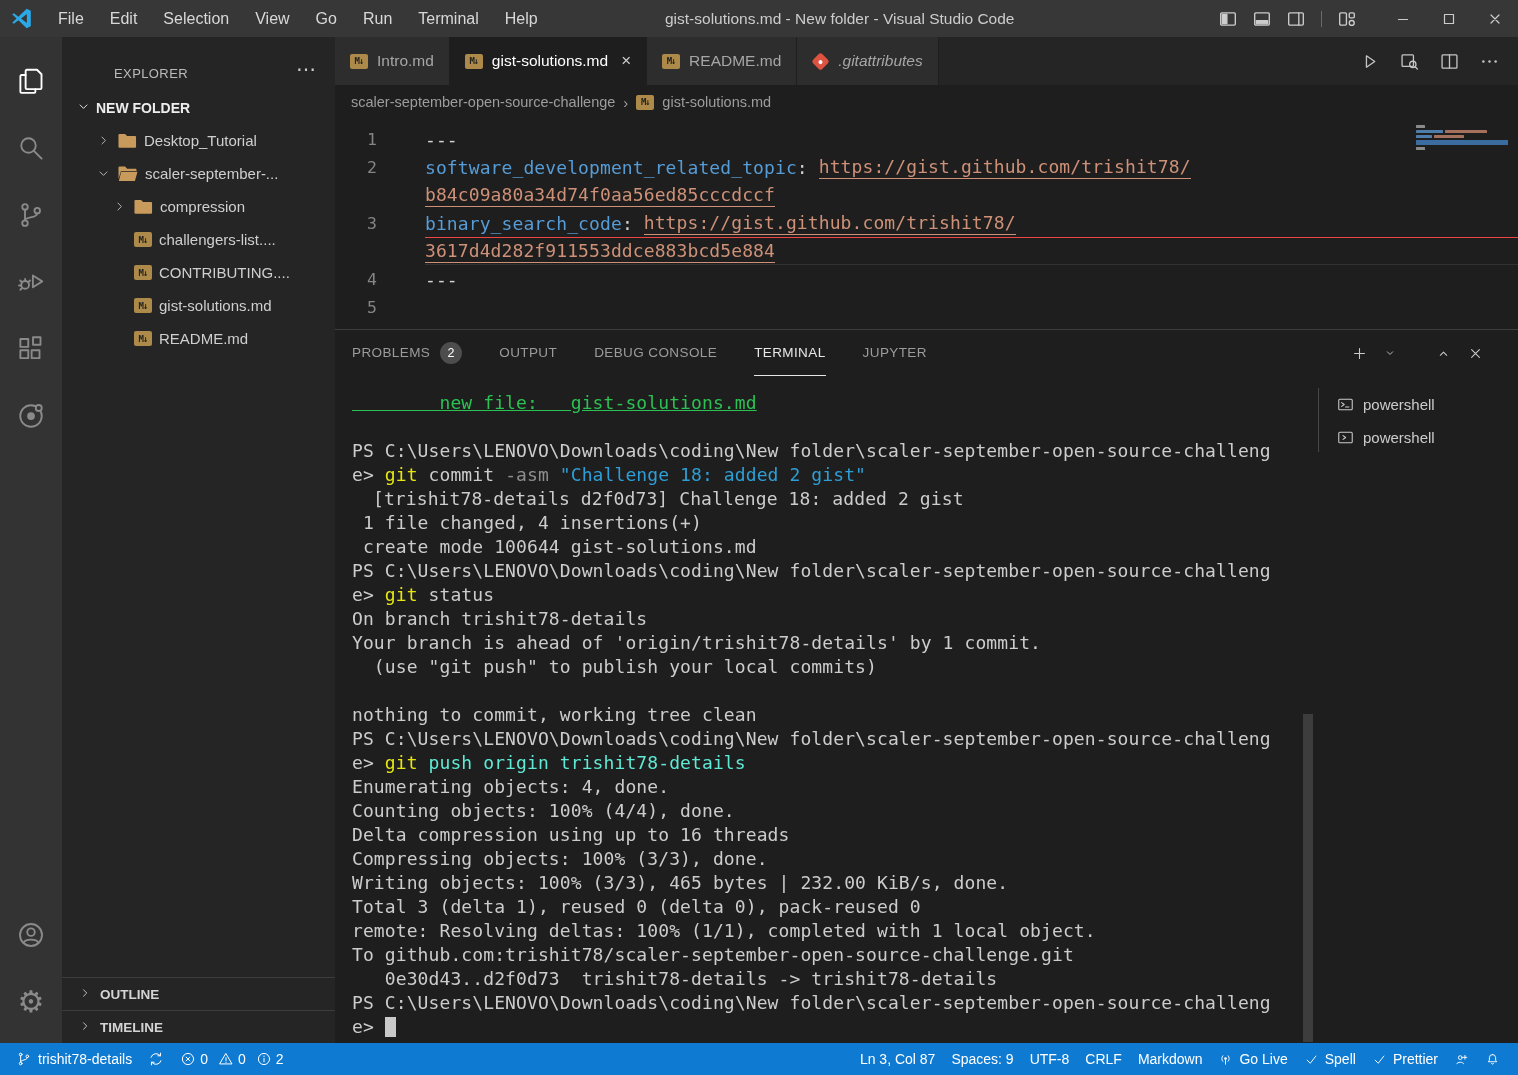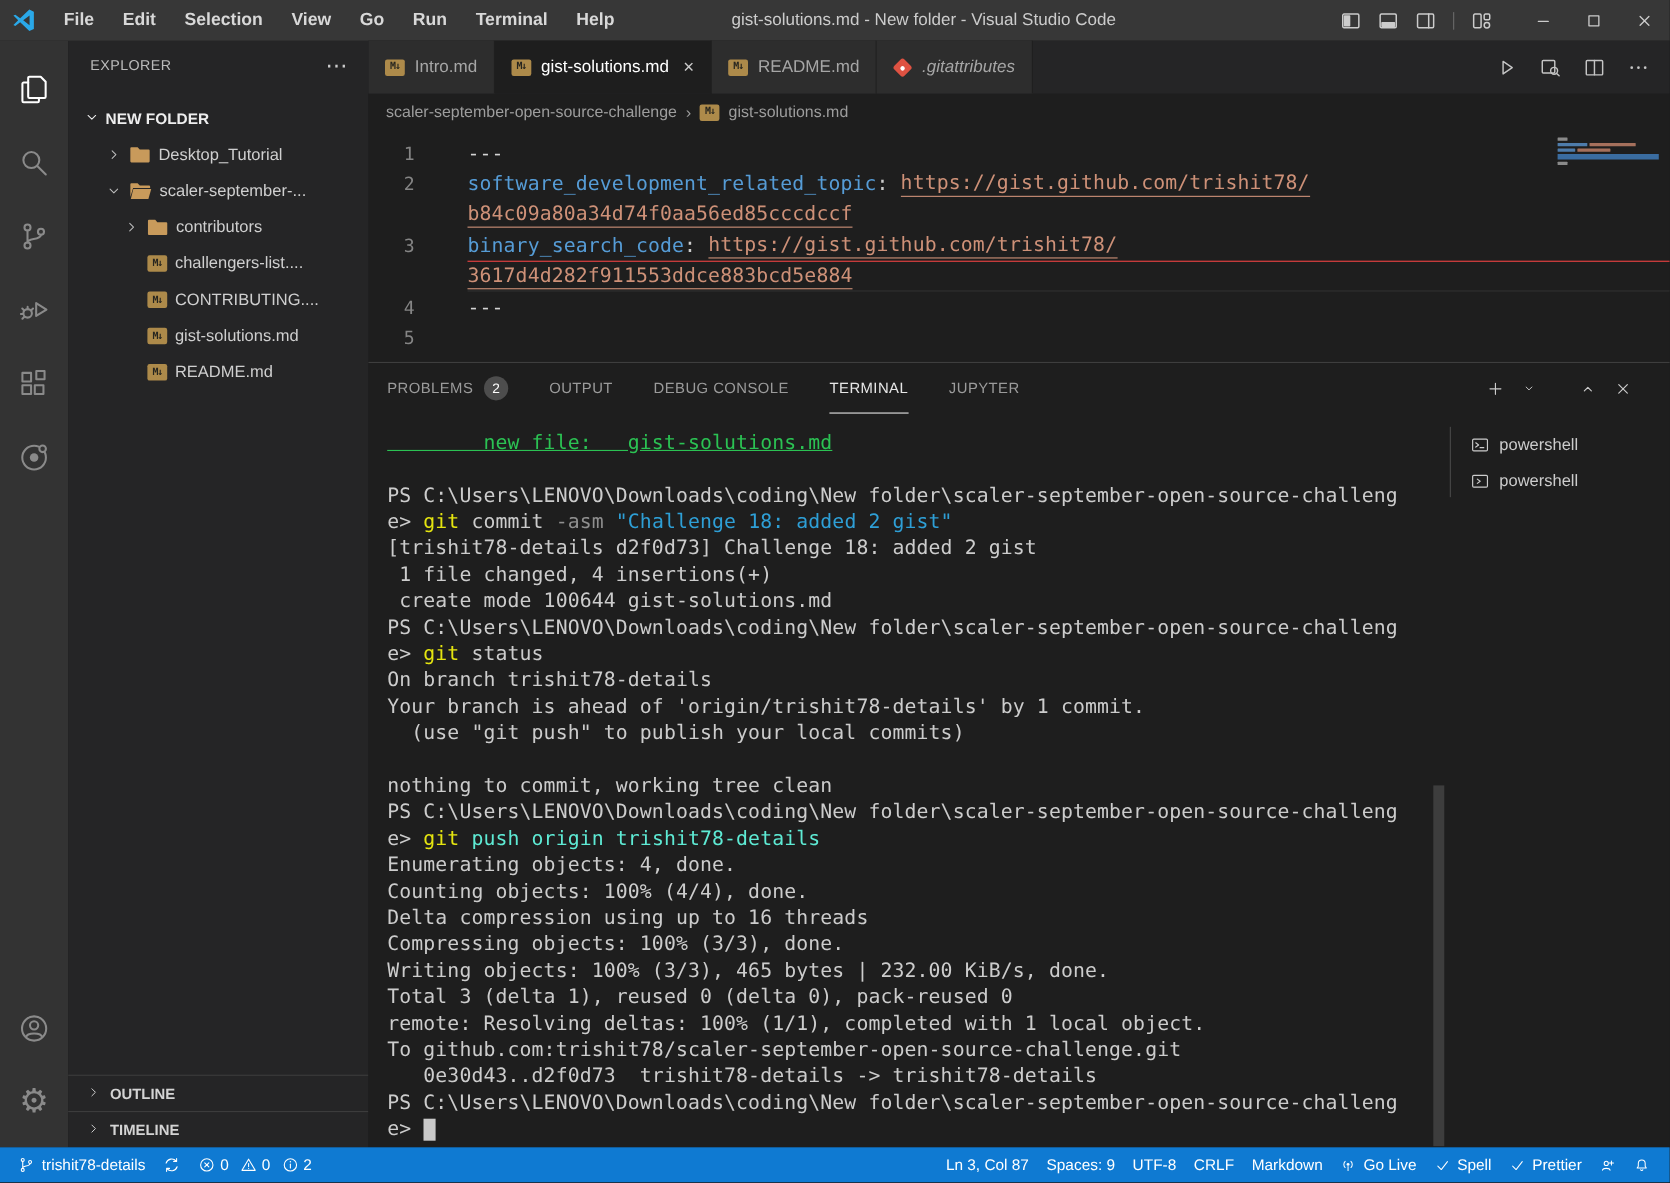--- a/index.html
+++ b/index.html
@@ -3,40 +3,40 @@
 <meta charset="utf-8">
 <style>
   * { margin:0; padding:0; box-sizing:border-box; }
   html,body { width:1518px; height:1075px; background:#1e1e1e; font-family:"Liberation Sans", sans-serif; overflow:hidden; }
   .window { position:relative; width:1518px; height:1075px; display:flex; flex-direction:column; color:#cccccc; }
 
   
   .titlebar { position:relative; height:37px; background:#373737; display:flex; align-items:center; flex:none; }
   .logo { margin:0 12px 0 10px; display:flex; }
   .menubar { display:flex; height:100%; }
-  .menu-item { padding:0 13px; line-height:37px; font-size:16px; color:#d8d8d8; cursor:default;font-weight:bold; }
+  .menu-item { padding:0 13px; line-height:37px; font-size:16px; color:#d8d8d8; cursor:default; }
   .wtitle { position:absolute; left:665px; line-height:37px; font-size:15.5px; color:#cccccc; }
   .tb-right { position:absolute; right:0; top:0; height:37px; display:flex; align-items:center; }
   .layout-controls { display:flex; align-items:center; gap:16px; margin-right:24px; }
   .tb-divider { width:1px; height:16px; background:#6a6a6a; }
   .window-controls { display:flex; }
   .win-btn { width:46px; height:37px; display:flex; align-items:center; justify-content:center; }
 
   
   .main { flex:1; display:flex; min-height:0; }
 
   .activitybar { width:62px; background:#333333; display:flex; flex-direction:column; align-items:center; flex:none; }
   .ab-top { display:flex; flex-direction:column; align-items:center; padding-top:10px; }
   .ab-item { height:67px; width:62px; display:flex; align-items:center; justify-content:center; color:#8a8a8a; }
   .ab-item.active { color:#ffffff; }
   .ab-bottom { margin-top:auto; display:flex; flex-direction:column; align-items:center; padding-bottom:8px; }
   .gear-glyph { font-size:30px; color:#8a8a8a; line-height:1; }
 
   .sidebar { width:273px; background:#252526; display:flex; flex-direction:column; flex:none; }
-  .sidebar-header { height:44px; display:flex; align-items:center; padding:0 18px 0 20px; font-size:13px; letter-spacing:.4px; color:#bbbbbb; flex:none; }
+  .sidebar-header { height:44px; display:flex; align-items:flex-end; padding:0 18px 0 20px; font-size:13px; letter-spacing:.4px; color:#bbbbbb; flex:none;margin-left:32px; }
   .sidebar-header .more { margin-left:auto; font-size:20px; color:#cccccc; letter-spacing:1px; }
   .tree { flex:1; overflow:hidden; padding-top:10px; }
   .root-row { display:flex; align-items:center; height:33px; font-weight:bold; color:#eeeeee; font-size:14px; padding-left:14px; gap:5px; }
   .tree-row { display:flex; align-items:center; height:33px; font-size:15px; color:#cfcfcf; gap:7px; }
   .tree-row .chev { display:flex; color:#bdbdbd; flex:none; }
   .side-sections { flex:none; }
   .side-section { height:33px; display:flex; align-items:center; gap:8px; padding-left:16px; border-top:1px solid #3c3c3c; font-weight:bold; font-size:13.5px; color:#d4d4d4; }
 
   .editor-col { flex:1; display:flex; flex-direction:column; min-width:0; background:#1e1e1e; }
 
@@ -272,21 +272,21 @@
             <span class="chev">
               <svg width="15" height="15" viewBox="0 0 24 24" fill="none" stroke="currentColor" stroke-width="1.5" stroke-linecap="round" stroke-linejoin="round">
                 <path d="M9.5 6.5 L15 12 L9.5 17.5"></path>
               </svg>
             </span>
             <span style="display: flex;">
               <svg width="19" height="16" viewBox="0 0 20 16">
                 <path fill="#c89a5b" d="M.5 1.5 a1 1 0 0 1 1-1 h6 l2 2.2 h8.5 a1 1 0 0 1 1 1 V14 a1 1 0 0 1-1 1 H1.5 a1 1 0 0 1-1-1 Z"></path>
               </svg>
             </span>
-            <span>contributors</span>
+            <span>compression</span>
           </div>
           <div class="tree-row" style="padding-left: 72px;">
             <span class="md-badge">M↓</span>
             <span>challengers-list....</span>
           </div>
           <div class="tree-row" style="padding-left: 72px;">
             <span class="md-badge">M↓</span>
             <span>CONTRIBUTING....</span>
           </div>
           <div class="tree-row" style="padding-left: 72px;">
@@ -467,21 +467,21 @@
               </div>
             </div>
         </div>
         <div class="panel-body">
           <div class="terminal" id="terminal">
             <div class="term-scrollbar"></div>
           <div class="tline"><span style="color: rgb(43, 194, 83); text-decoration: underline;">        new file:   gist-solutions.md</span></div>
               <div class="tline"></div>
               <div class="tline"><span style="color: rgb(204, 204, 204);">PS C:\Users\LENOVO\Downloads\coding\New folder\scaler-september-open-source-challeng</span></div>
               <div class="tline"><span style="color: rgb(204, 204, 204);">e&gt; </span><span style="color: rgb(229, 229, 16);">git</span><span style="color: rgb(204, 204, 204);"> commit </span><span style="color: rgb(143, 143, 143);">-asm </span><span style="color: rgb(46, 159, 214);">"Challenge 18: added 2 gist"</span></div>
-              <div class="tline"><span style="color: rgb(204, 204, 204);">[trishit78-details d2f0d73] Challenge 18: added 2 gist</span></div>
+              <div class="tline"><span style="color: rgb(204, 204, 204); margin-left: 21px;">[trishit78-details d2f0d73] Challenge 18: added 2 gist</span></div>
               <div class="tline"><span style="color: rgb(204, 204, 204);"> 1 file changed, 4 insertions(+)</span></div>
               <div class="tline"><span style="color: rgb(204, 204, 204);"> create mode 100644 gist-solutions.md</span></div>
               <div class="tline"><span style="color: rgb(204, 204, 204);">PS C:\Users\LENOVO\Downloads\coding\New folder\scaler-september-open-source-challeng</span></div>
               <div class="tline"><span style="color: rgb(204, 204, 204);">e&gt; </span><span style="color: rgb(229, 229, 16);">git</span><span style="color: rgb(204, 204, 204);"> status</span></div>
               <div class="tline"><span style="color: rgb(204, 204, 204);">On branch trishit78-details</span></div>
               <div class="tline"><span style="color: rgb(204, 204, 204);">Your branch is ahead of 'origin/trishit78-details' by 1 commit.</span></div>
               <div class="tline"><span style="color: rgb(204, 204, 204);">  (use "git push" to publish your local commits)</span></div>
               <div class="tline"></div>
               <div class="tline"><span style="color: rgb(204, 204, 204);">nothing to commit, working tree clean</span></div>
               <div class="tline"><span style="color: rgb(204, 204, 204);">PS C:\Users\LENOVO\Downloads\coding\New folder\scaler-september-open-source-challeng</span></div>

